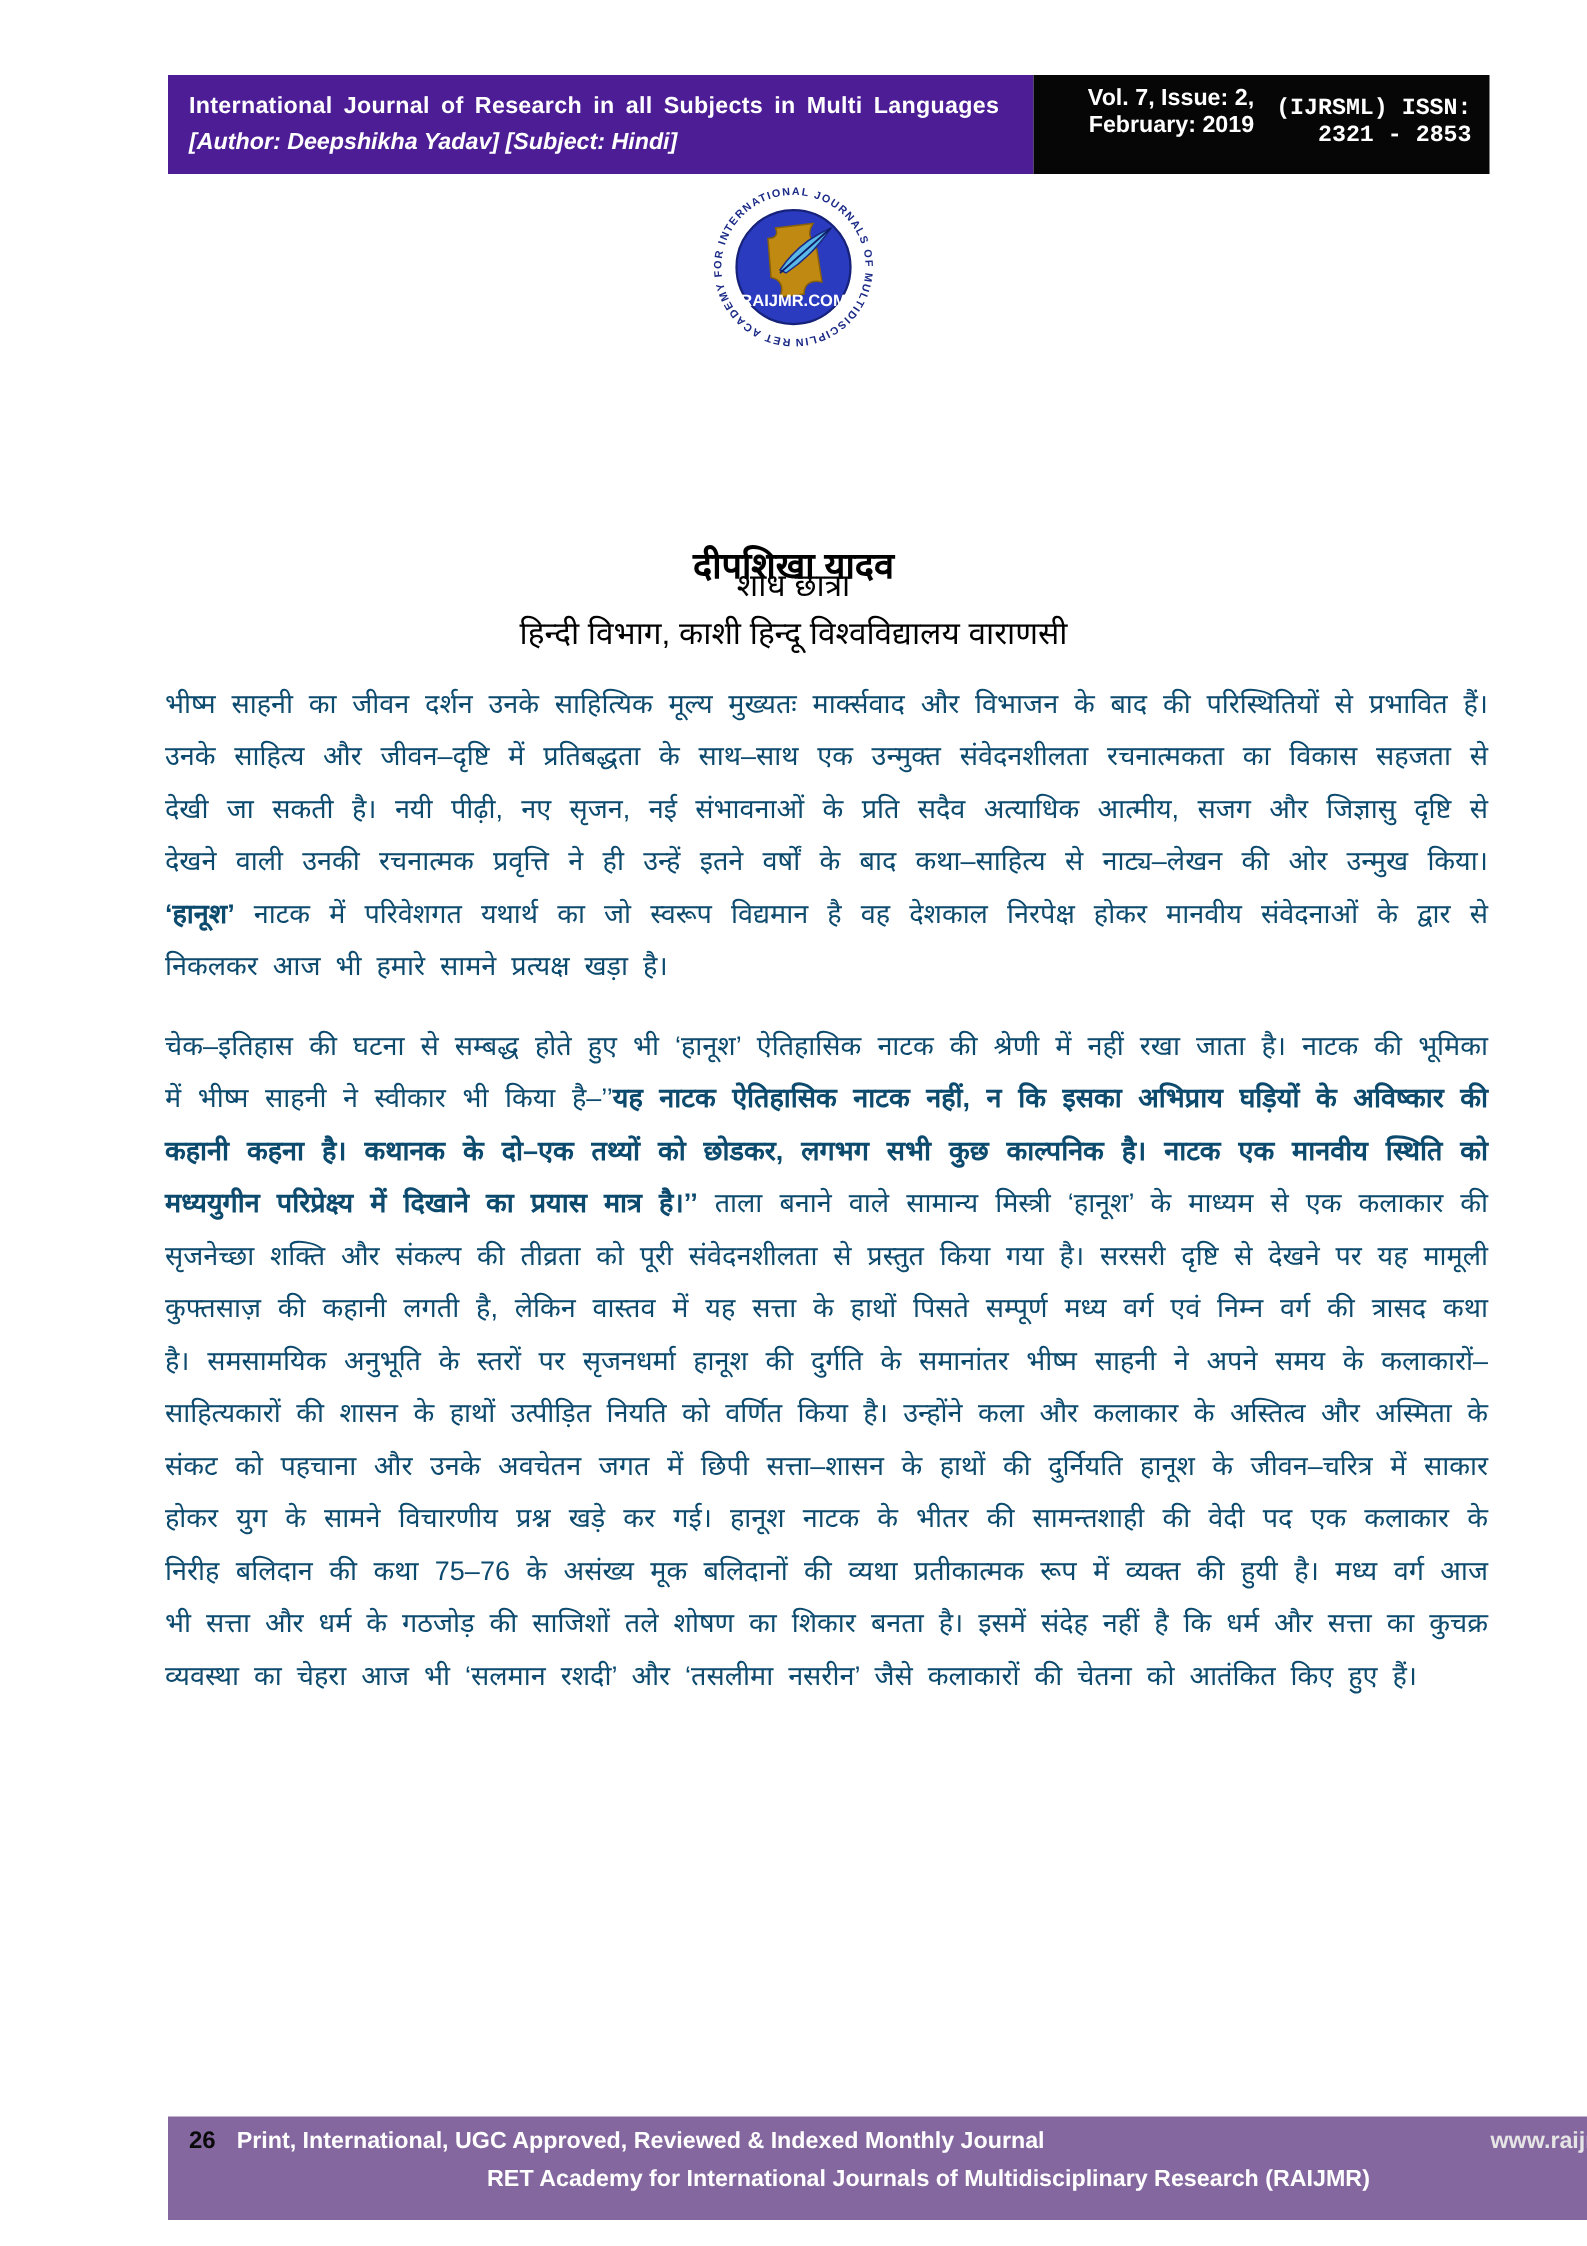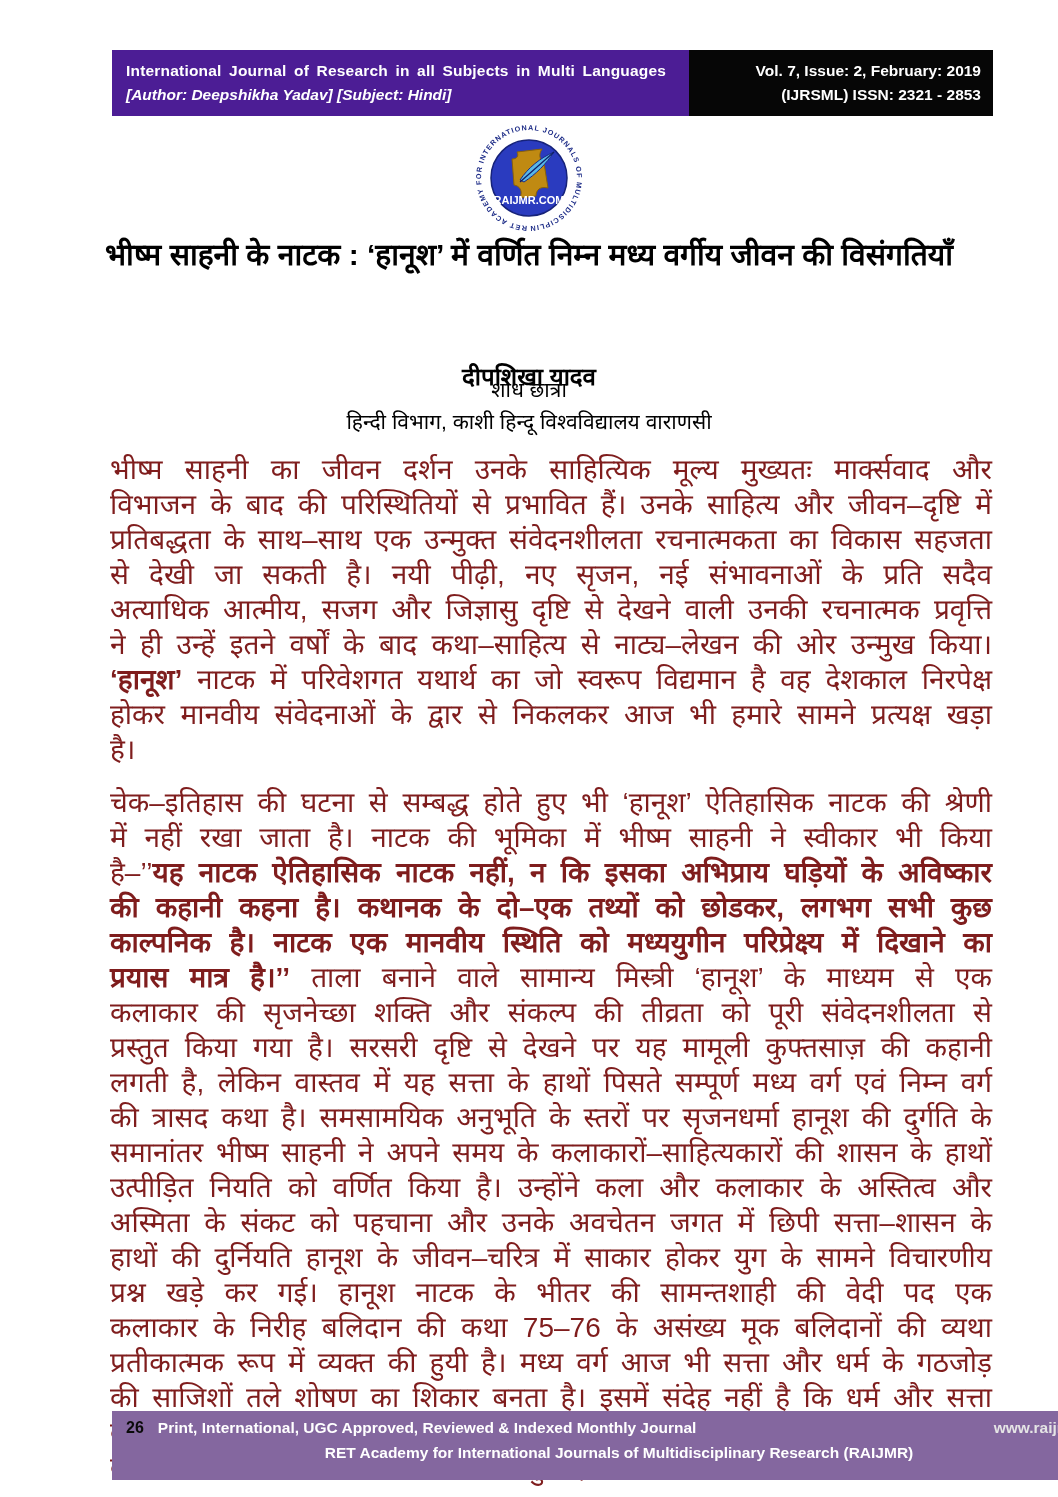--- a/index.html
+++ b/index.html
@@ -15,41 +15,41 @@
     display:flex;
   }
   .header-journal {
     background:#4c1d95; color:#fff; flex:1 1 auto;
     padding:7px 14px; display:flex; flex-direction:column; justify-content:center;
   }
   .header-journal .hl1 { font-size:15.5px; font-weight:bold; letter-spacing:.2px; word-spacing:3px; }
   .header-journal .hl2 { font-size:15.5px; font-weight:bold; margin-top:6px;font-style:italic; }
   .header-issue {
     background:#060606; color:#fff; width:304px;
-    padding:7px 12px; display:flex; flex-direction:column; justify-content:center; text-align:right;
+    padding:7px 12px; display:flex; justify-content:center; text-align:right;
   }
   .header-issue .hl1, .header-issue .hl2 { font-size:15.5px; font-weight:bold; }
-  .header-issue .hl2 { margin-top:6px; }
+  .header-issue .hl2 { margin-top:6px;font-family:Liberation Mono, monospace; }
   
   .logo-wrap {
     position:absolute; left:0; top:122px; width:100%; display:flex; justify-content:center;
   }
   
   .title {
     position:absolute; left:99px; top:234px; width:860px;
     text-align:center; font-weight:bold; color:#000;
     font-size:30px; line-height:42px;
   }
   .author { position:absolute; left:99px; top:359px; width:860px; text-align:center; font-weight:bold; font-size:24px; }
   .designation { position:absolute; left:99px; top:375px; width:860px; text-align:center; font-size:21px; }
   .affiliation { position:absolute; left:99px; top:407px; width:860px; text-align:center; font-size:21px; }
   
   .body-text {
     position:absolute; left:110px; top:452px; width:882px;
-    font-size:28px; line-height:35px; text-align:justify; color:#7f1d1d;
+    font-size:18px; line-height:35px; text-align:justify; color:#0c4a6e;
     word-spacing:5px;
   }
   .body-text p + p { margin-top:18px; }
   .bold { font-weight:bold; }
   
   .footer {
     position:absolute; left:112px; top:1411px; width:1014px; height:69px;
     background:#84679F; color:#fff; padding:8px 14px 6px 14px;
   }
   .footer-line1 { display:flex; align-items:baseline; font-size:15.5px; font-weight:bold; }
@@ -89,21 +89,20 @@
 
       <path d="M47 30 L72 27 C68 33 70 38 74 41 L78 66 C70 64 66 68 66 74 L50 76 C53 69 50 64 44 63 L42 37 C47 37 49 34 47 30 Z" fill="#c08a12" stroke="#8a6108" stroke-width="1"></path>
 
       <path d="M50 58 C58 46 70 36 84 30 C76 42 66 52 54 60 Z" fill="#58b8e8" stroke="#1b2a86" stroke-width="1"></path>
       <path d="M50 60 L84 30" stroke="#0e1b66" stroke-width="1.2" fill="none"></path>
 
       <text x="59" y="82" text-anchor="middle" font-size="11" font-weight="bold" fill="#ffffff" font-family="Liberation Sans, sans-serif">RAIJMR.COM</text>
     </svg>
   </div>
 
-  <div class="title">भीष्म साहनी के नाटक : ‘हानूश’ में वर्णित निम्न मध्य वर्गीय जीवन की विसंगतियाँ</div>
   <div class="author">दीपशिखा यादव</div>
   <div class="designation">शोध छात्रा</div>
   <div class="affiliation">हिन्दी विभाग, काशी हिन्दू विश्वविद्यालय वाराणसी</div>
 
   <div class="body-text">
     <p><span>भीष्म साहनी का जीवन दर्शन उनके साहित्यिक मूल्य मुख्यतः मार्क्सवाद और विभाजन के बाद की परिस्थितियों से प्रभावित हैं। उनके साहित्य और जीवन–दृष्टि में प्रतिबद्धता के साथ–साथ एक उन्मुक्त संवेदनशीलता रचनात्मकता का विकास सहजता से देखी जा सकती है। नयी पीढ़ी, नए सृजन, नई संभावनाओं के प्रति सदैव अत्याधिक आत्मीय, सजग और जिज्ञासु दृष्टि से देखने वाली उनकी रचनात्मक प्रवृत्ति ने ही उन्हें इतने वर्षों के बाद कथा–साहित्य से नाट्य–लेखन की ओर उन्मुख किया। </span><span class="bold">‘हानूश’</span><span> नाटक में परिवेशगत यथार्थ का जो स्वरूप विद्यमान है वह देशकाल निरपेक्ष होकर मानवीय संवेदनाओं के द्वार से निकलकर आज भी हमारे सामने प्रत्यक्ष खड़ा है।</span></p>
     <p><span>चेक–इतिहास की घटना से सम्बद्ध होते हुए भी ‘हानूश’ ऐतिहासिक नाटक की श्रेणी में नहीं रखा जाता है। नाटक की भूमिका में भीष्म साहनी ने स्वीकार भी किया है–’’</span><span class="bold">यह नाटक ऐतिहासिक नाटक नहीं, न कि इसका अभिप्राय घड़ियों के अविष्कार की कहानी कहना है। कथानक के दो–एक तथ्यों को छोडकर, लगभग सभी कुछ काल्पनिक है। नाटक एक मानवीय स्थिति को मध्ययुगीन परिप्रेक्ष्य में दिखाने का प्रयास मात्र है।’’</span><span> ताला बनाने वाले सामान्य मिस्त्री ‘हानूश’ के माध्यम से एक कलाकार की सृजनेच्छा शक्ति और संकल्प की तीव्रता को पूरी संवेदनशीलता से प्रस्तुत किया गया है। सरसरी दृष्टि से देखने पर यह मामूली कुफ्तसाज़ की कहानी लगती है, लेकिन वास्तव में यह सत्ता के हाथों पिसते सम्पूर्ण मध्य वर्ग एवं निम्न वर्ग की त्रासद कथा है। समसामयिक अनुभूति के स्तरों पर सृजनधर्मा हानूश की दुर्गति के समानांतर भीष्म साहनी ने अपने समय के कलाकारों–साहित्यकारों की शासन के हाथों उत्पीड़ित नियति को वर्णित किया है। उन्होंने कला और कलाकार के अस्तित्व और अस्मिता के संकट को पहचाना और उनके अवचेतन जगत में छिपी सत्ता–शासन के हाथों की दुर्नियति हानूश के जीवन–चरित्र में साकार होकर युग के सामने विचारणीय प्रश्न खड़े कर गई। हानूश नाटक के भीतर की सामन्तशाही की वेदी पद एक कलाकार के निरीह बलिदान की कथा 75–76 के असंख्य मूक बलिदानों की व्यथा प्रतीकात्मक रूप में व्यक्त की हुयी है। मध्य वर्ग आज भी सत्ता और धर्म के गठजोड़ की साजिशों तले शोषण का शिकार बनता है। इसमें संदेह नहीं है कि धर्म और सत्ता का कुचक्र व्यवस्था का चेहरा आज भी ‘सलमान रशदी’ और ‘तसलीमा नसरीन’ जैसे कलाकारों की चेतना को आतंकित किए हुए हैं।</span></p>
   </div>
 
   <div class="footer">

